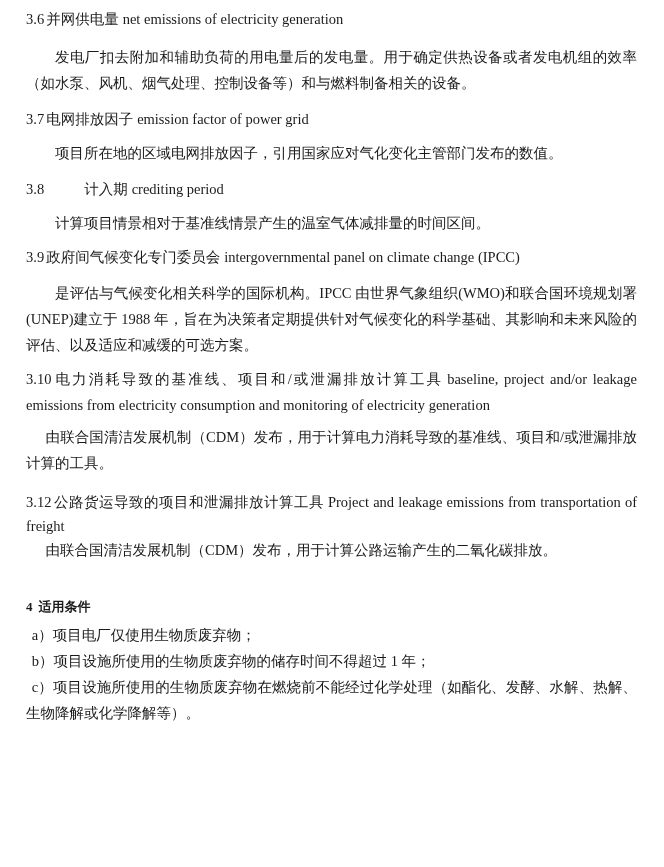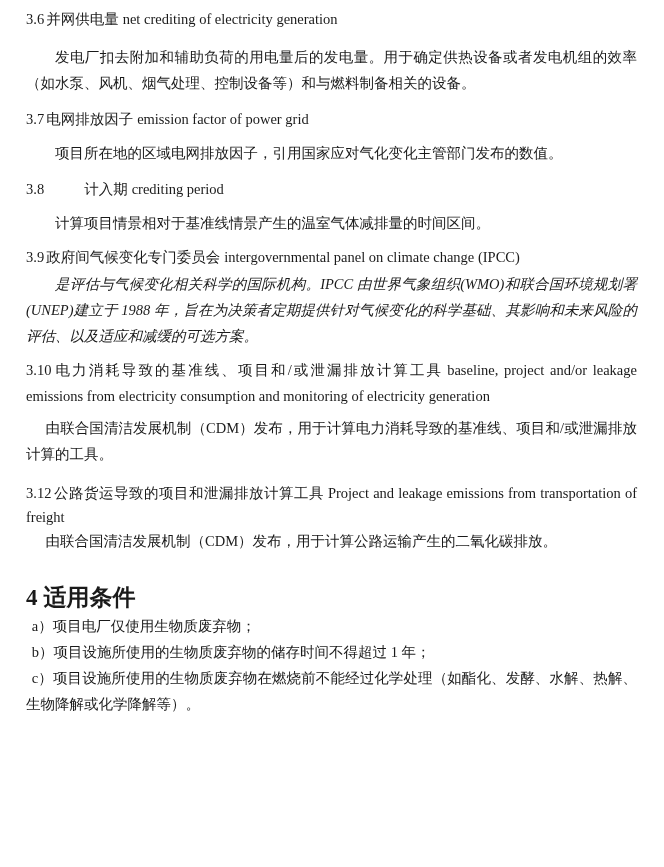--- a/index.html
+++ b/index.html
@@ -34,44 +34,44 @@
   .ind1 { text-indent: 1.35em; }
   .ind-item { text-indent: 0.4em; }
 
   
   .def36  { margin-top: 12px; }
   .h37    { margin-top: 10px; }
   .def37  { margin-top: 8px; }
   .h38    { margin-top: 10px; }
   .def38  { margin-top: 8px; }
   .h39    { margin-top: 8px; }
-  .def39  { margin-top: 1px; font-style: italic; }
+  .def39  { margin-top: 10px; }
   .h310   { margin-top: 8px; }
   .def310 { margin-top: 6px; }
   .h311   { margin-top: 12px; line-height: 24px; }
   .def311 { margin-top: 0;    line-height: 24px; }
   .h312   { margin-top: 14px; line-height: 24px; }
   .def312 { margin-top: 0;    line-height: 24px; }
 
   .chapter-heading {
     margin-top: 30px;
-    font-size: 23px;
+    font-size: 13px;
     font-weight: bold;
     line-height: 30px;
     text-align: left;
   }
   .chapter-heading .chapter-title { margin-left: 6px; }
   .intro { margin-top: 38px; }
 </style>
 </head>
 <body>
 
 <div class="page">
 
-  <p class="term-heading h36"><span class="num">3.6</span><span class="zh">并网供电量</span><span class="en">net crediting of electricity generation</span></p>
+  <p class="term-heading h36"><span class="num">3.6</span><span class="zh">并网供电量</span><span class="en">net emissions of electricity generation</span></p>
   <p class="term-def ind2 def36">发电厂扣去附加和辅助负荷的用电量后的发电量。用于确定供热设备或者发电机组的效率（如水泵、风机、烟气处理、控制设备等）和与燃料制备相关的设备。</p>
 
   <p class="term-heading h37"><span class="num">3.7</span><span class="zh">电网排放因子</span><span class="en">emission factor of power grid</span></p>
   <p class="term-def ind2 def37">项目所在地的区域电网排放因子，引用国家应对气化变化主管部门发布的数值。</p>
 
   <p class="term-heading h38 bold-zh"><span class="num">3.8</span><span class="zh">计入期</span><span class="en">crediting period</span></p>
   <p class="term-def ind2 def38">计算项目情景相对于基准线情景产生的温室气体减排量的时间区间。</p>
 
   <p class="term-heading h39"><span class="num">3.9</span><span class="zh">政府间气候变化专门委员会</span><span class="en">intergovernmental panel on climate change (IPCC)</span></p>
   <p class="term-def ind2 def39">是评估与气候变化相关科学的国际机构。IPCC 由世界气象组织(WMO)和联合国环境规划署(UNEP)建立于 1988 年，旨在为决策者定期提供针对气候变化的科学基础、其影响和未来风险的评估、以及适应和减缓的可选方案。</p>

